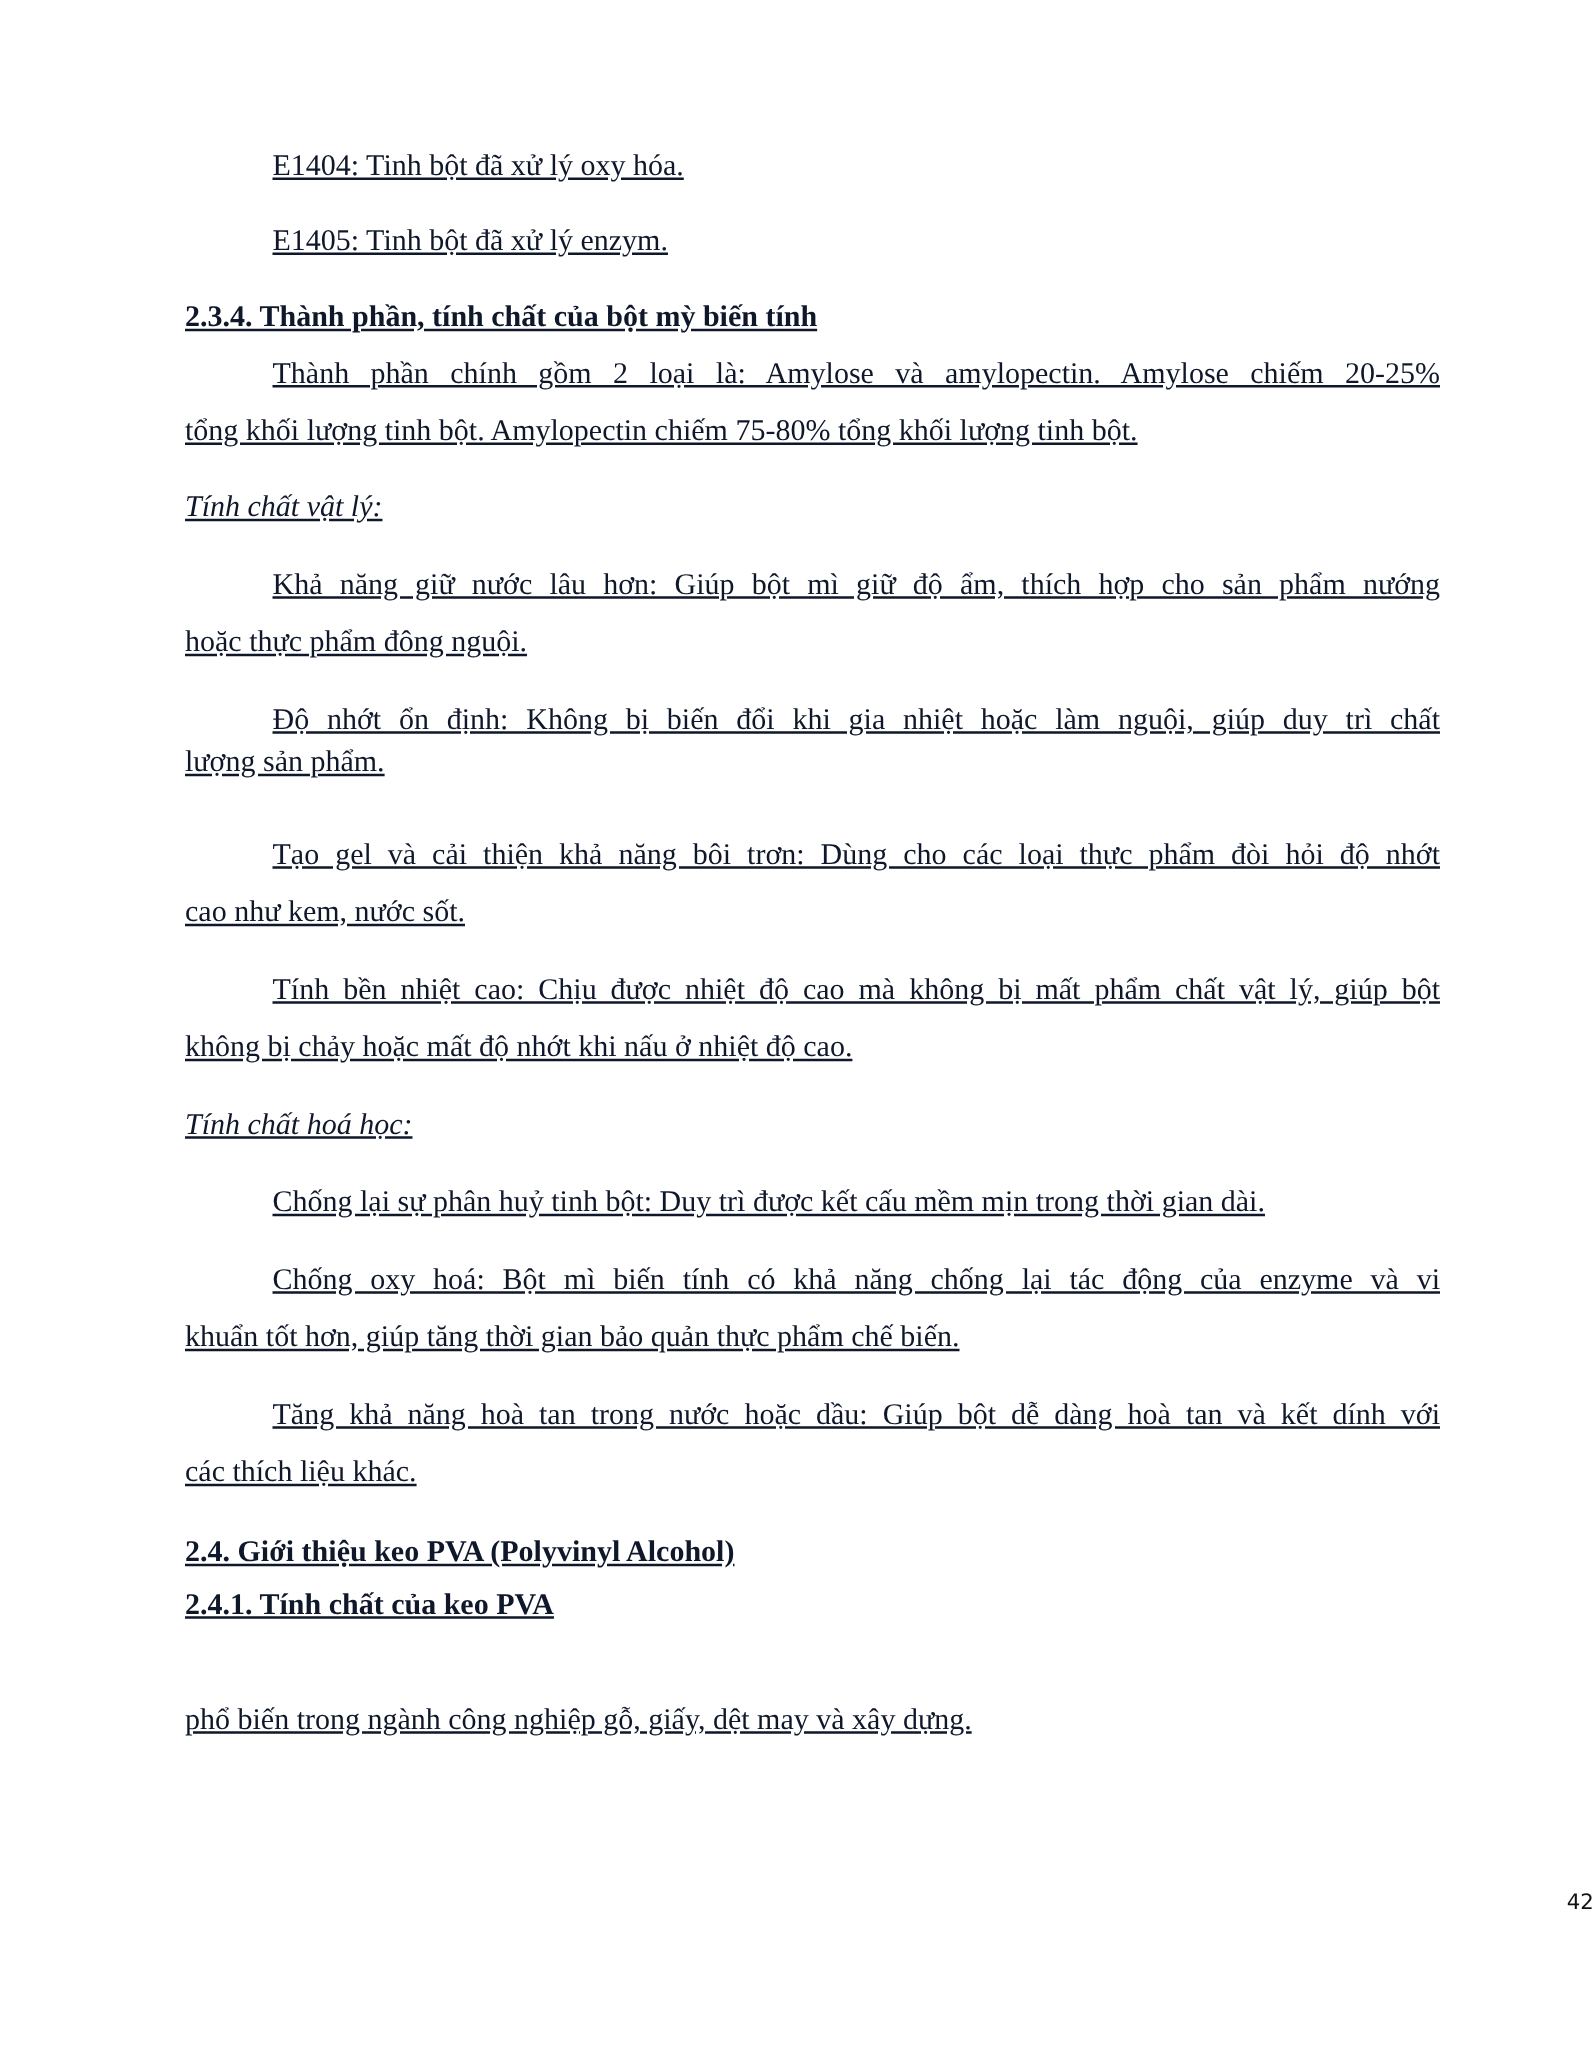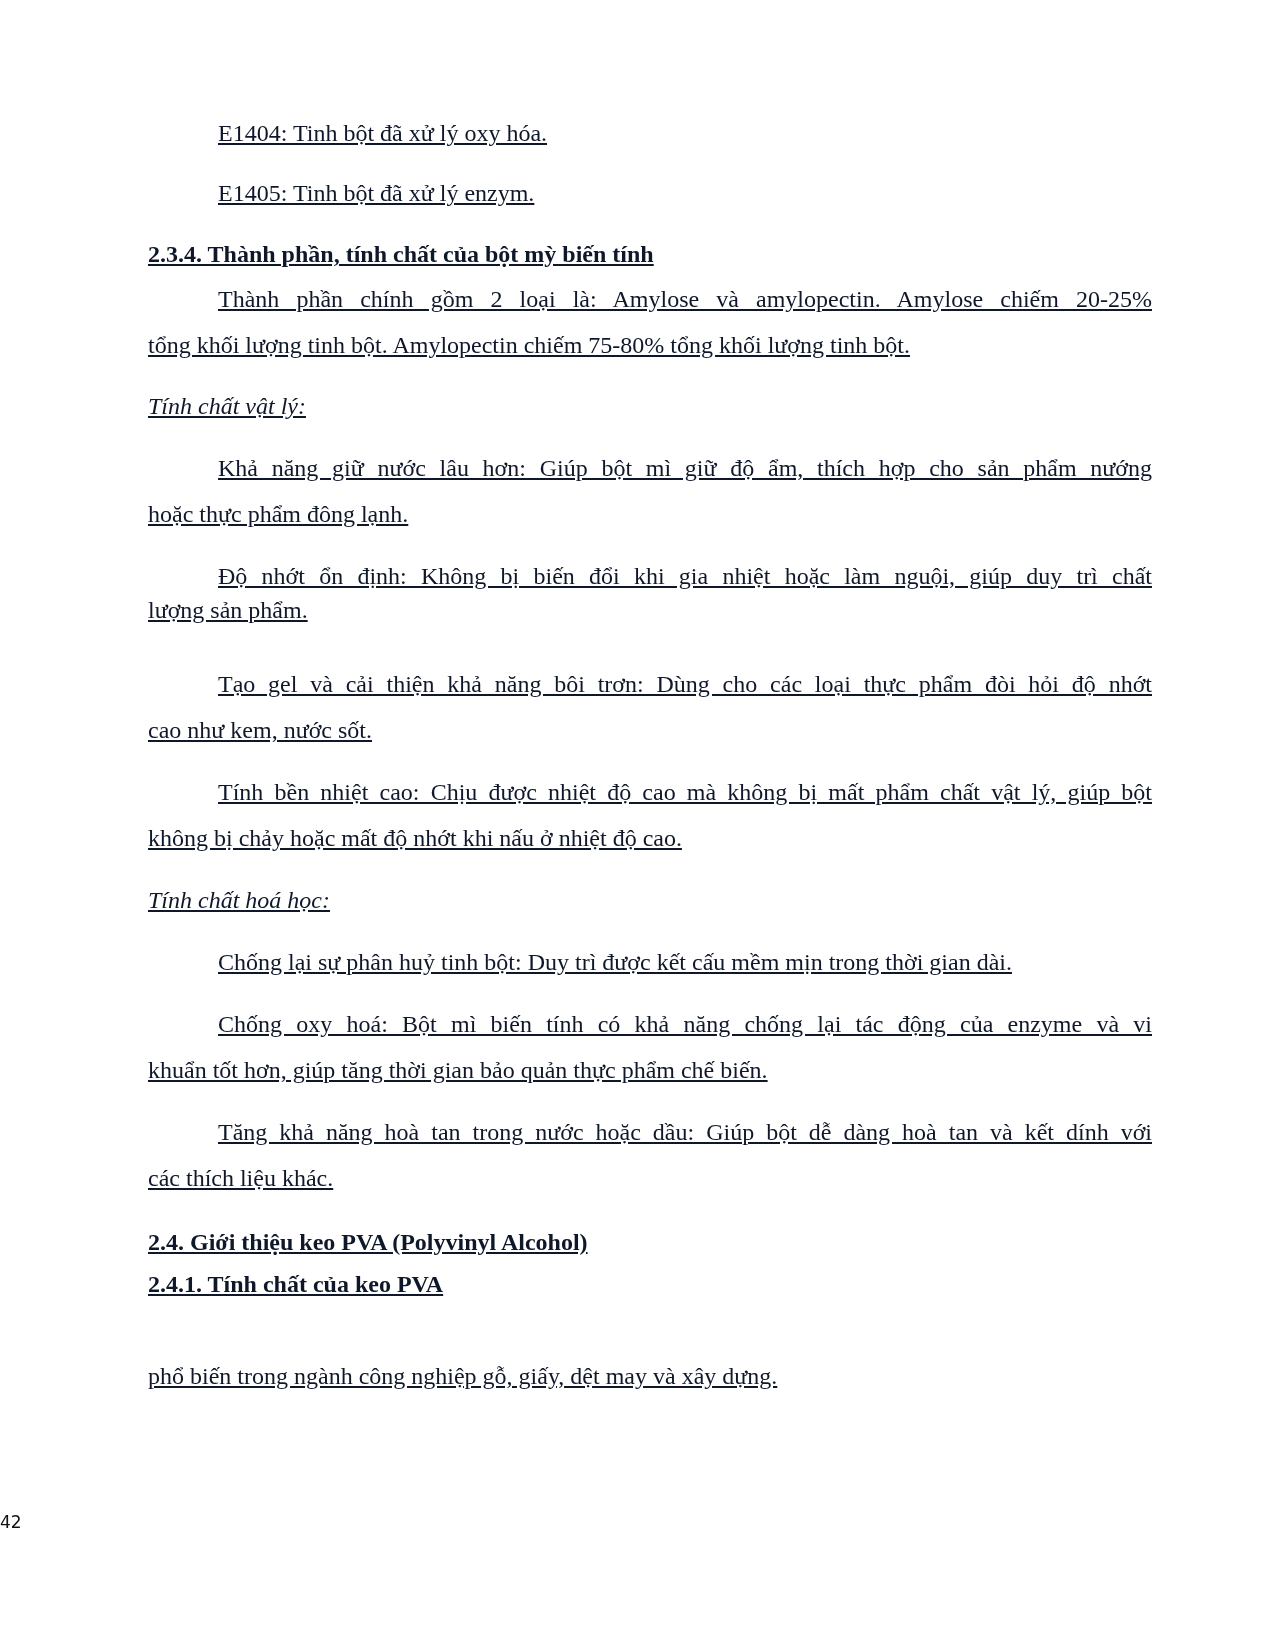--- a/index.html
+++ b/index.html
@@ -19,40 +19,40 @@
     text-align-last: justify;
     white-space: normal;
   }
   .heading { font-weight: bold; }
   .italic { font-style: italic; text-align: right; }
   .pagenum {
     position: absolute;
     font-family: "DejaVu Sans", "Liberation Sans", sans-serif;
     font-size: 17px;
     color: #111;
-    left: 0; width: 1275px; text-align: left;
+    left: 0; width: 1275px; text-align: right;
   }
 </style>
 </head>
 <body>
 
 <div class="page">
 
   <div class="line" style="left:218px; top:121px;">E1404: Tinh bột đã xử lý oxy hóa.</div>
   <div class="line" style="left:218px; top:181px;">E1405: Tinh bột đã xử lý enzym.</div>
 
   <div class="line heading" style="left:148px; top:242px;">2.3.4. Thành phần, tính chất của bột mỳ biến tính</div>
 
   <div class="line justified" style="left:218px; top:287px; width:934px;">Thành phần chính gồm 2 loại là: Amylose và amylopectin. Amylose chiếm 20-25%</div>
   <div class="line" style="left:148px; top:333px;">tổng khối lượng tinh bột. Amylopectin chiếm 75-80% tổng khối lượng tinh bột.</div>
 
   <div class="line italic" style="left:148px; top:394px;">Tính chất vật lý:</div>
 
   <div class="line justified" style="left:218px; top:456px; width:934px;">Khả năng giữ nước lâu hơn: Giúp bột mì giữ độ ẩm, thích hợp cho sản phẩm nướng</div>
-  <div class="line" style="left:148px; top:502px;">hoặc thực phẩm đông lạnh.</div>
+  <div class="line" style="left:148px; top:502px;">hoặc thực phẩm đông nguội.</div>
 
   <div class="line justified" style="left:218px; top:564px; width:934px;">Độ nhớt ổn định: Không bị biến đổi khi gia nhiệt hoặc làm nguội, giúp duy trì chất</div>
   <div class="line" style="left:148px; top:598px;">lượng sản phẩm.</div>
 
   <div class="line justified" style="left:218px; top:672px; width:934px;">Tạo gel và cải thiện khả năng bôi trơn: Dùng cho các loại thực phẩm đòi hỏi độ nhớt</div>
   <div class="line" style="left:148px; top:718px;">cao như kem, nước sốt.</div>
 
   <div class="line justified" style="left:218px; top:780px; width:934px;">Tính bền nhiệt cao: Chịu được nhiệt độ cao mà không bị mất phẩm chất vật lý, giúp bột</div>
   <div class="line" style="left:148px; top:826px;">không bị chảy hoặc mất độ nhớt khi nấu ở nhiệt độ cao.</div>
 

